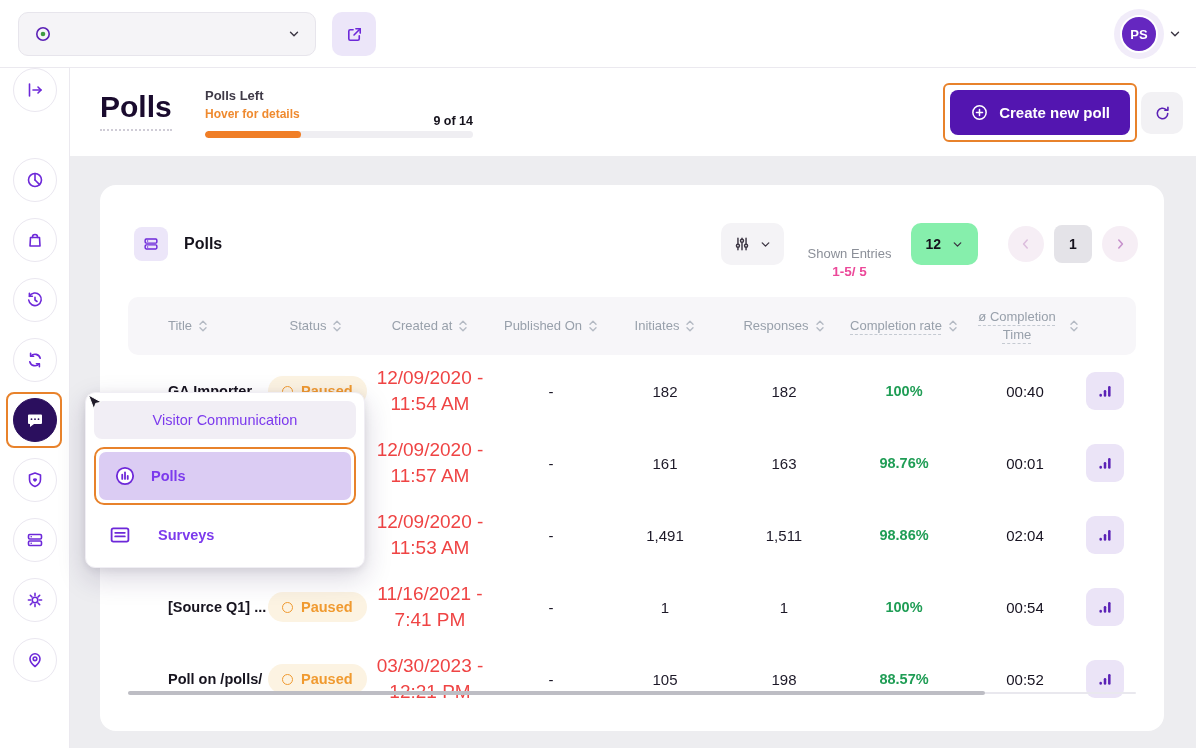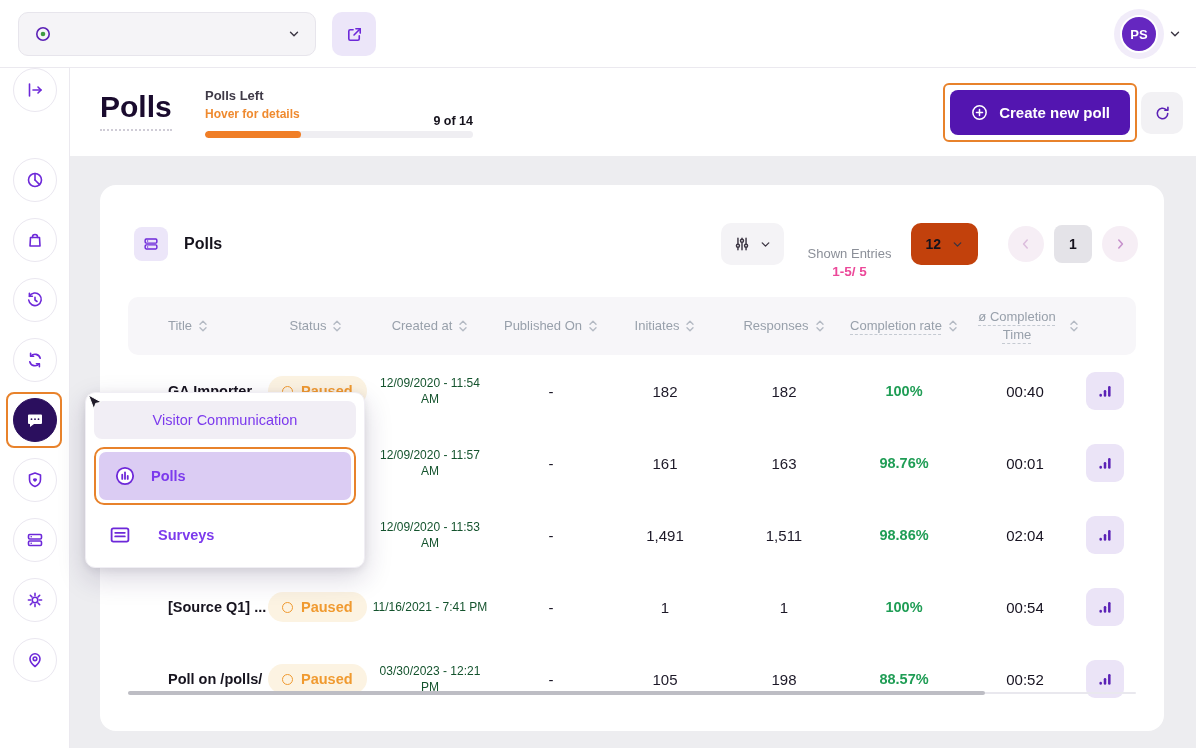--- a/index.html
+++ b/index.html
@@ -43,39 +43,39 @@
   .page-body { position:absolute; left:70px; top:156px; right:0; bottom:0; background:#ededf0; }
   .card { position:absolute; left:30px; top:29px; width:1064px; height:546px; background:#fff; border-radius:16px; }
   .card-head { display:flex; align-items:center; padding:24px 26px 18px 34px; }
   .card-icon-tile { width:34px; height:34px; border-radius:8px; background:#ece6f9; color:#6d28d9; display:flex; align-items:center; justify-content:center; flex:none; }
   .card-title { margin-left:16px; font-size:16px; font-weight:600; color:#15121c; }
   .card-head .spacer { flex:1; }
   .filter-btn { display:flex; align-items:center; gap:8px; height:42px; padding:0 12px; background:#f4f3f6; border:none; border-radius:10px; color:#3a3442; cursor:pointer; }
   .shown-entries { text-align:center; margin:0 20px 0 24px; }
   .shown-entries .lbl { font-size:13px; color:#8b8f98;margin-top:37px; }
   .shown-entries .val { font-size:13.5px; font-weight:700; color:#ec4899; margin-top:3px; }
-  .pagesize-btn { display:flex; align-items:center; gap:10px; height:42px; padding:0 14px; background:#c2410c; border:none; border-radius:10px; font-size:14px; font-weight:600; color:#15121c; font-family:inherit; cursor:pointer; }
+  .pagesize-btn { display:flex; align-items:center; gap:10px; height:42px; padding:0 14px; background:#86efac; border:none; border-radius:10px; font-size:14px; font-weight:600; color:#15121c; font-family:inherit; cursor:pointer; }
   .pagination { display:flex; align-items:center; gap:10px; margin-left:30px; }
   .page-arrow { width:36px; height:36px; border-radius:50%; border:none; background:#f6eef5; display:flex; align-items:center; justify-content:center; cursor:pointer; }
   .page-arrow.prev { color:#dcbedd; }
   .page-arrow.next { color:#c792cc; }
   .page-indicator { width:38px; height:38px; border-radius:8px; background:#e4e3e8; display:flex; align-items:center; justify-content:center; font-size:14px; font-weight:600; color:#15121c; cursor:pointer; }
 
   
   .table { width:1008px; margin:0 auto; }
   .thead, .tr { display:grid; grid-template-columns:140px 96px 132px 110px 118px 120px 120px 122px 50px; align-items:center; }
   .thead { height:58px; background:#f7f6f9; border-radius:10px; }
   .th { display:flex; align-items:center; justify-content:center; gap:6px; font-size:13px; font-weight:500; color:#98a0ab; cursor:pointer; }
   .th.th-left { justify-content:flex-start; padding-left:40px; }
   .th-label { max-width:92px; line-height:1.35; text-align:center; }
   .th-dashed { text-decoration:underline dashed #c5cad2; text-underline-offset:4px; text-decoration-thickness:1px; }
   .tr { height:72px; }
   .td { text-align:center; font-size:15px; color:#1d1928; }
   .td-title { text-align:left; padding-left:40px; font-size:14.5px; font-weight:700; color:#17141f; white-space:nowrap; overflow:hidden; }
-  .td-created { font-size:12px; color:#14532d; max-width:118px; margin:0 auto; line-height:1.35; }
+  .td-created { font-size:19px; color:#ef4444; max-width:118px; margin:0 auto; line-height:1.35; }
   .td-rate { color:#1f9d55; font-weight:600; font-size:14.5px; }
   .td-time { font-weight:500; color:#171321; }
   .pill { display:inline-flex; align-items:center; gap:8px; padding:7px 14px; border-radius:18px; background:#fcf3e2; color:#f09a30; font-size:14.5px; font-weight:600; }
   .pill-dot { width:11px; height:11px; border-radius:50%; border:1.6px solid #f09a30; flex:none; }
   .chart-btn { width:38px; height:38px; border:none; border-radius:9px; background:#ebe4f7; color:#5b21b6; display:flex; align-items:center; justify-content:center; cursor:pointer; }
   .hscroll { position:absolute; left:28px; right:28px; bottom:36px; height:4px; }
   .hscroll-track { position:absolute; left:0; right:0; top:1px; height:2px; background:#e9e8ee; border-radius:2px; }
   .hscroll-thumb { position:absolute; left:0; width:85%; top:0; height:4px; background:#bdbdc4; border-radius:2px; cursor:grab; }
 
   

